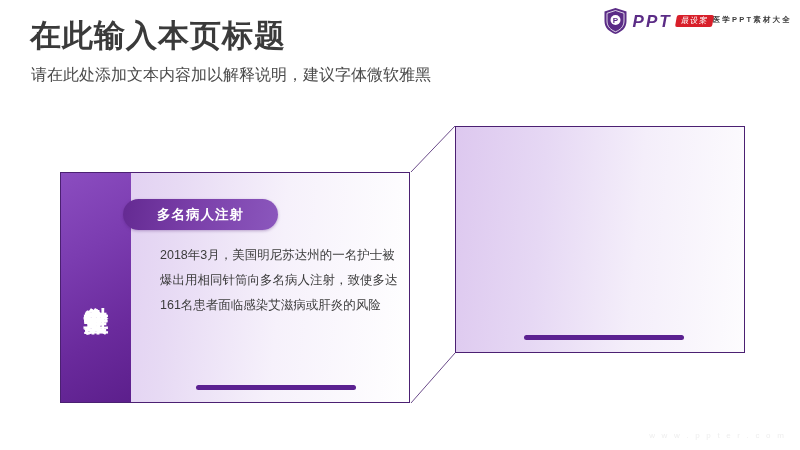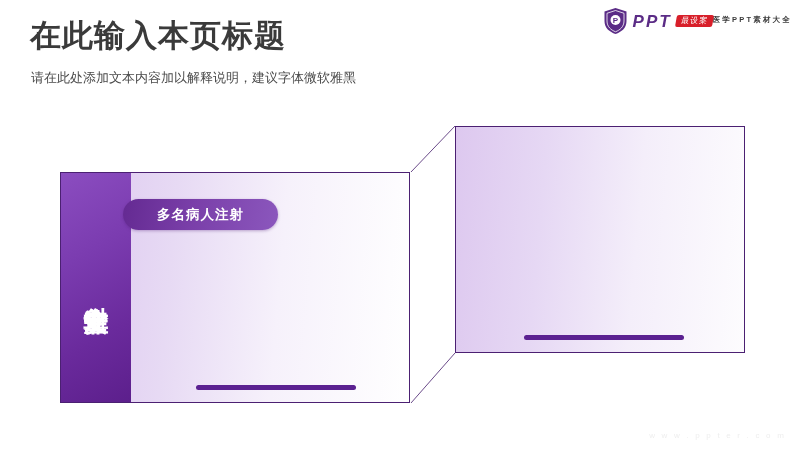--- a/index.html
+++ b/index.html
@@ -33,22 +33,22 @@
     font-weight: bold;
     color: #3a3a3a;
     letter-spacing: 1px;
     line-height: 1.15;
     white-space: nowrap;
   }
 
   #subtitle {
     position: absolute;
     left: 31px;
-    top: 66px;
-    font-size: 13px;
+    top: 60px;
+    font-size: 16px;
     color: #4a4a4a;
     line-height: 1.85;
     white-space: nowrap;
   }
   #subtitle .sub-line { display: block; }
 
   
   #brand-logo {
     position: absolute;
     right: 8px;
@@ -270,20 +270,21 @@
 
   <div id="card-left">
     <div id="card-left-sidebar">
       <div class="vtext">非安全注射</div>
     </div>
     <div class="card-body"></div>
   </div>
 
   <div class="pill" id="pill-left">多名病人注射</div>
 
+  <div class="body-text" id="text-left">2018年3月，美国明尼苏达州的一名护士被爆出用相同针筒向多名病人注射，致使多达161名患者面临感染艾滋病或肝炎的风险</div>
 
   <div class="rule" id="rule-left"></div>
 
   <div id="card-right"></div>
 
 
 
   <div class="rule" id="rule-right"></div>
 
   <div id="watermark">w w w . p p t e r . c o m</div>

